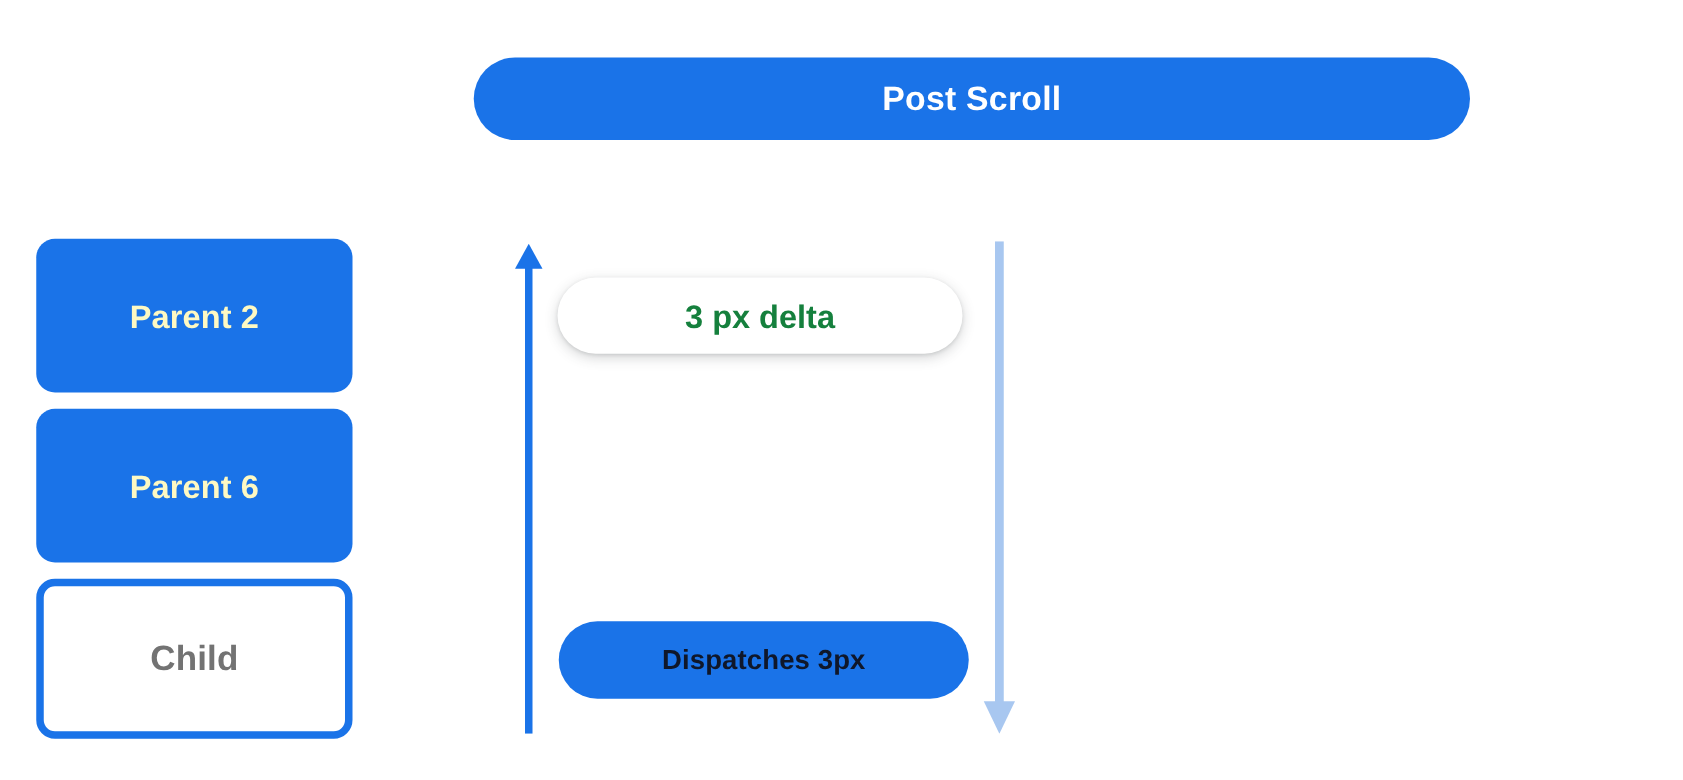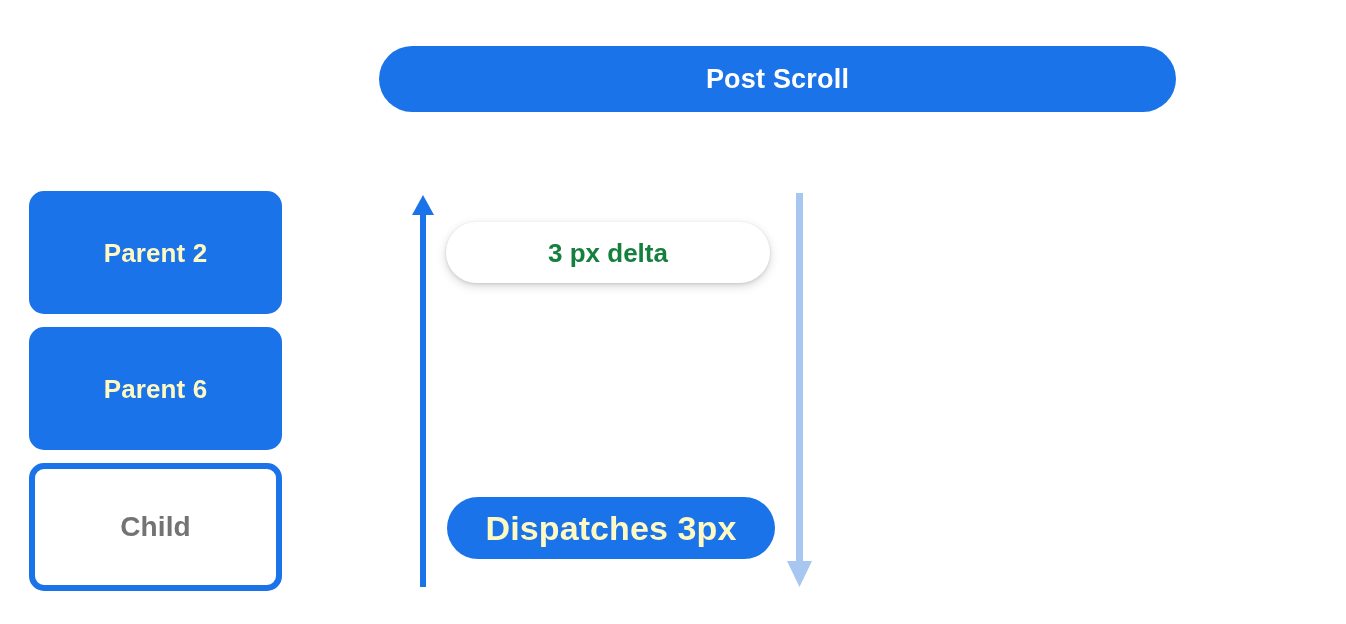--- a/index.html
+++ b/index.html
@@ -124,22 +124,22 @@
     top: 497px;
     width: 328px;
     height: 62px;
     background: #1a73e8;
     border-radius: 31px;
     display: flex;
     align-items: center;
     justify-content: center;
   }
   .dispatch-pill-label {
-    color: #fef9c3;
-    font-size: 34px;
+    color: #0f172a;
+    font-size: 22px;
     font-weight: bold;
     line-height: 1;
     letter-spacing: 0.1px;
   }
 </style>
 </head>
 <body>
 
 <div id="canvas">
 

